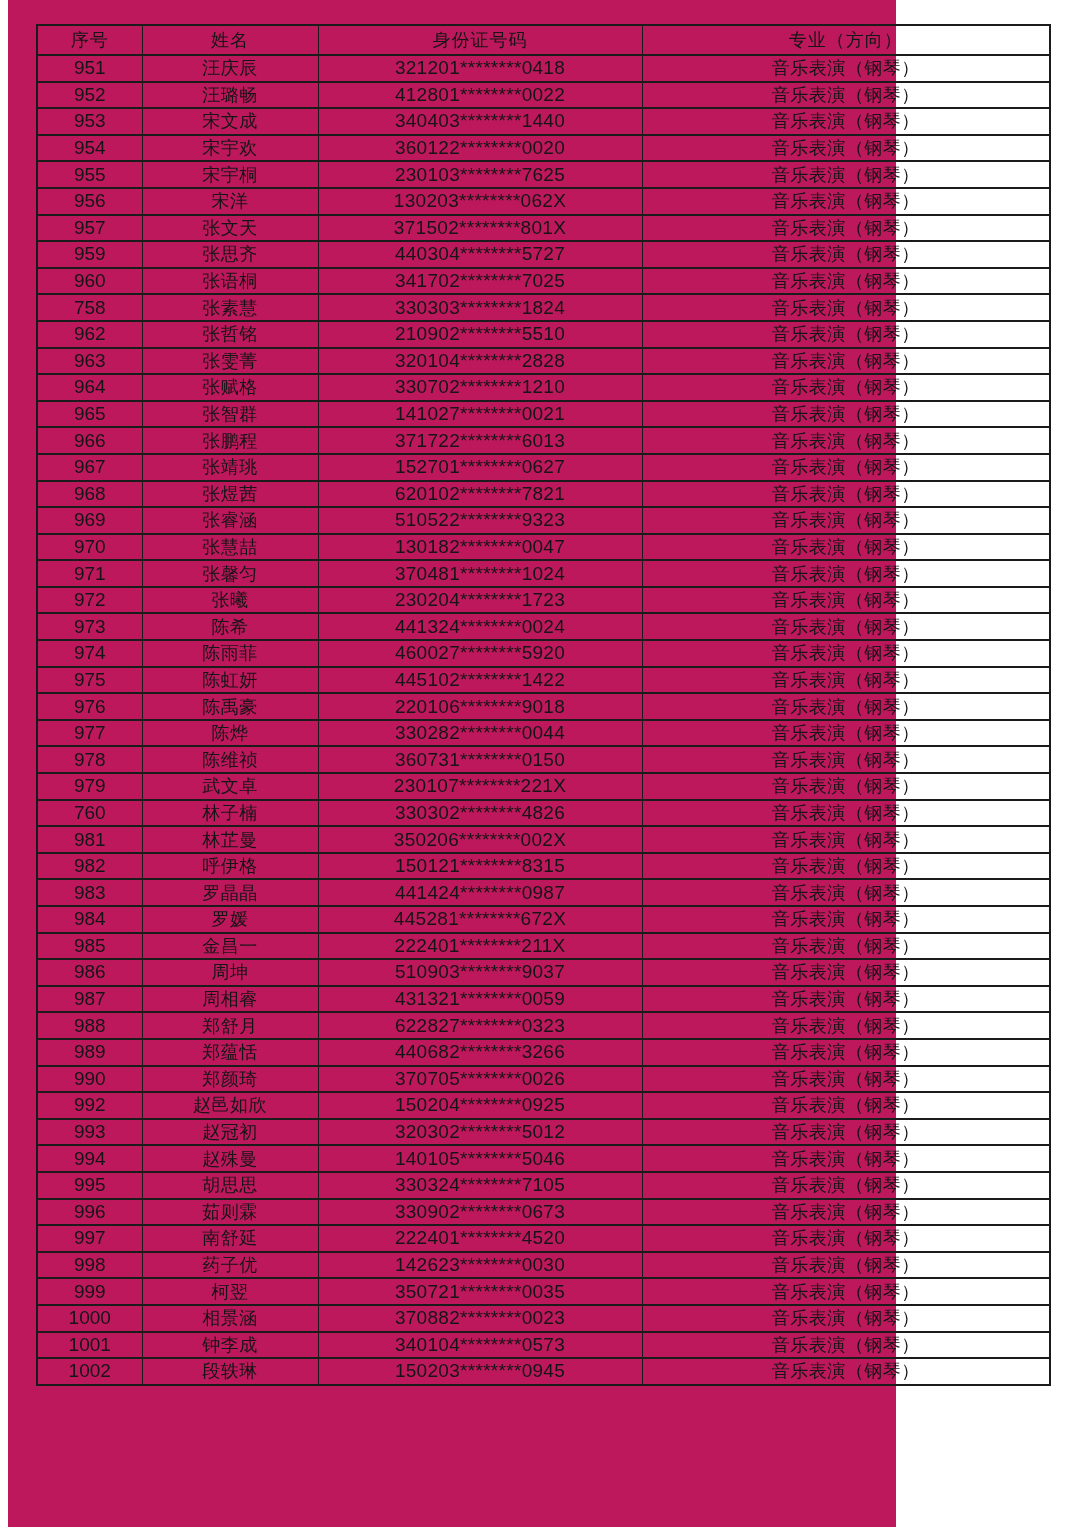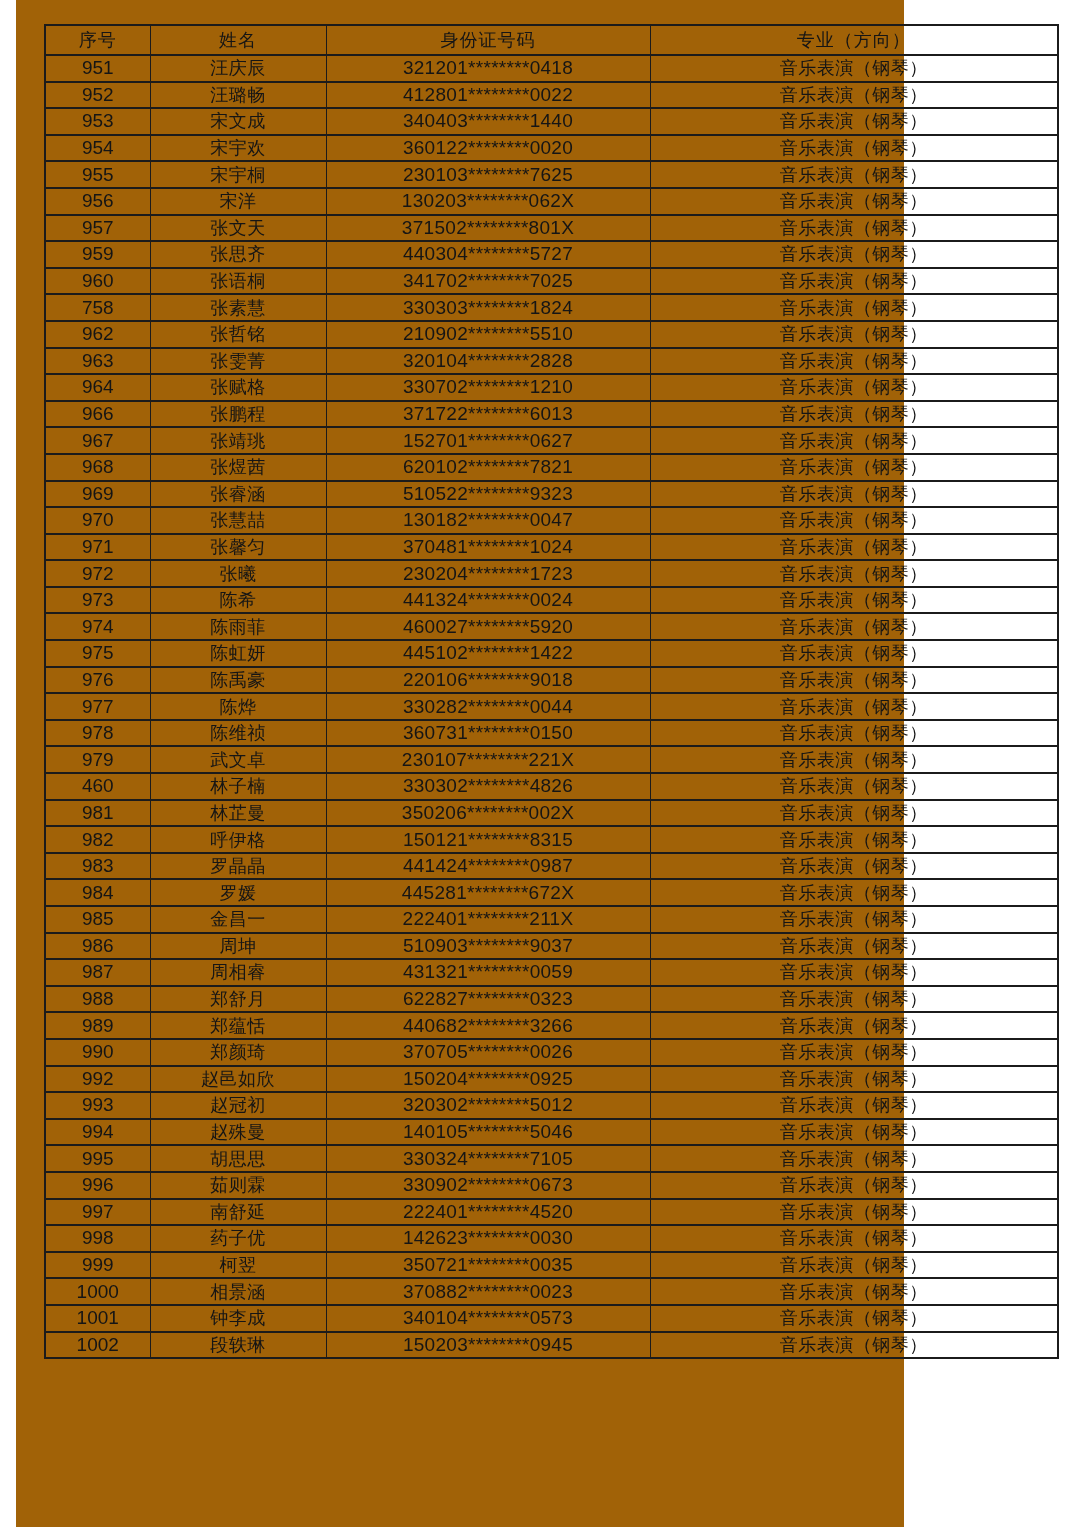--- a/index.html
+++ b/index.html
@@ -9,24 +9,24 @@
   }
   body {
     position: relative;
     width: 1080px;
     height: 1527px;
     font-family: "Liberation Serif", "DejaVu Serif", serif;
     color: #151515;
   }
   .page {
     position: absolute;
-    left: 16px; top: 0;
+    left: 8px; top: 0;
     width: 888px;
     height: 1527px;
-    background: #a16207;
+    background: #be185d;
   }
   table.roster {
     position: absolute;
     left: 28px;
     top: 24px;
     width: 1013px;
     border-collapse: collapse;
     table-layout: fixed;
   }
   table.roster, table.roster th, table.roster td {
@@ -159,20 +159,26 @@
           <td class="c-id">320104********2828</td>
           <td class="c-major">音乐表演（钢琴）</td>
         </tr>
         <tr>
           <td class="c-no">964</td>
           <td class="c-name">张赋格</td>
           <td class="c-id">330702********1210</td>
           <td class="c-major">音乐表演（钢琴）</td>
         </tr>
         <tr>
+          <td class="c-no">965</td>
+          <td class="c-name">张智群</td>
+          <td class="c-id">141027********0021</td>
+          <td class="c-major">音乐表演（钢琴）</td>
+        </tr>
+        <tr>
           <td class="c-no">966</td>
           <td class="c-name">张鹏程</td>
           <td class="c-id">371722********6013</td>
           <td class="c-major">音乐表演（钢琴）</td>
         </tr>
         <tr>
           <td class="c-no">967</td>
           <td class="c-name">张靖珧</td>
           <td class="c-id">152701********0627</td>
           <td class="c-major">音乐表演（钢琴）</td>
@@ -243,21 +249,21 @@
           <td class="c-id">360731********0150</td>
           <td class="c-major">音乐表演（钢琴）</td>
         </tr>
         <tr>
           <td class="c-no">979</td>
           <td class="c-name">武文卓</td>
           <td class="c-id">230107********221X</td>
           <td class="c-major">音乐表演（钢琴）</td>
         </tr>
         <tr>
-          <td class="c-no">460</td>
+          <td class="c-no">760</td>
           <td class="c-name">林子楠</td>
           <td class="c-id">330302********4826</td>
           <td class="c-major">音乐表演（钢琴）</td>
         </tr>
         <tr>
           <td class="c-no">981</td>
           <td class="c-name">林芷曼</td>
           <td class="c-id">350206********002X</td>
           <td class="c-major">音乐表演（钢琴）</td>
         </tr>

